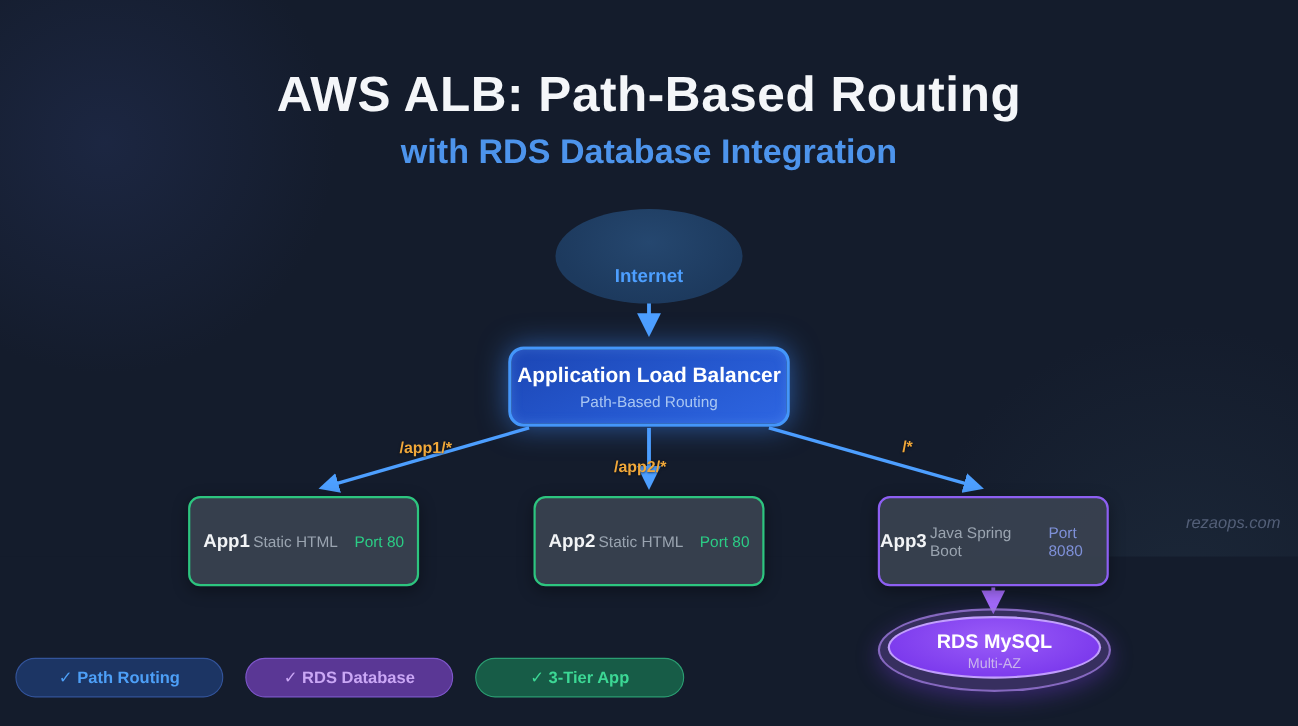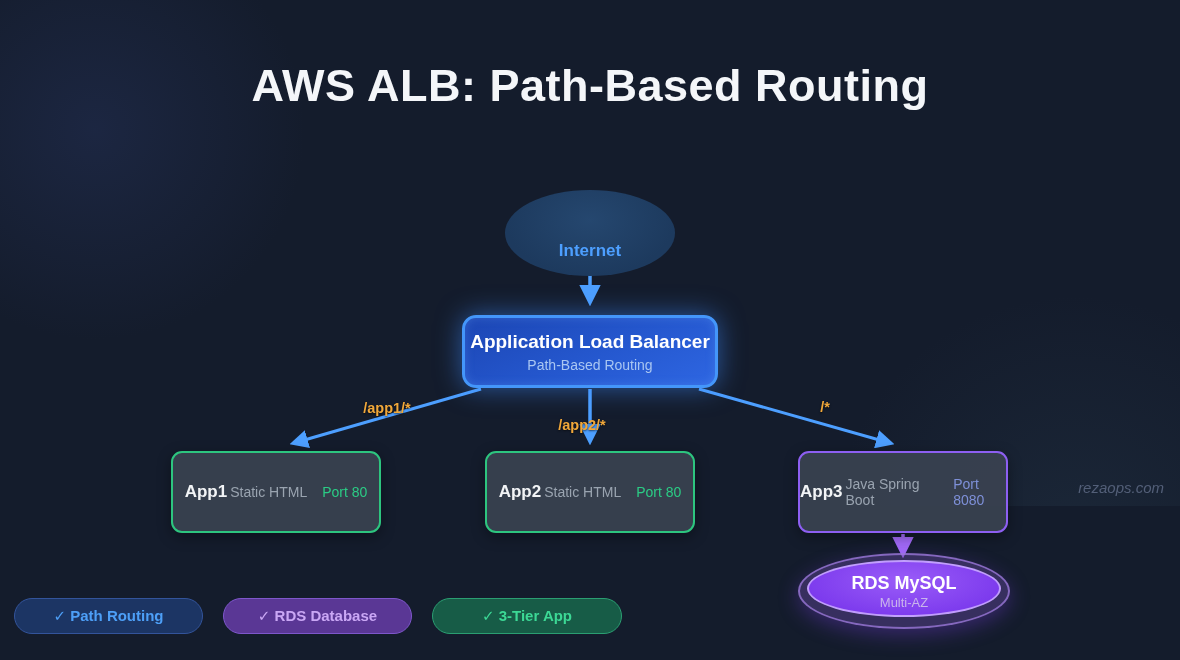--- a/index.html
+++ b/index.html
@@ -86,21 +86,21 @@
     position:absolute;top:588px;height:36px;box-sizing:border-box;
     border-radius:18px;border:1.5px solid;
     display:flex;align-items:center;justify-content:center;
     font-size:15px;font-weight:bold;margin-top:10px;
   }
   .badge.b1{left:14px;width:189px;}
   .badge.b2{left:223px;width:189px;}
   .badge.b3{left:432px;width:190px;}
 
   .watermark{
-    position:absolute;right:16px;bottom:10px;
+    position:absolute;right:16px;bottom:22px;
     color:#535f78;font-size:15px;font-style:italic;
   }
 </style>
 </head>
 <body>
 
 <div class="stage">
 
   <svg class="connectors" viewBox="0 0 1180 660">
     <defs>
@@ -112,20 +112,21 @@
       </marker>
     </defs>
     <line x1="590" y1="262" x2="590" y2="301" stroke="#4d9fff" stroke-width="3.5" marker-end="url(#arrBlue)"></line>
     <line x1="481" y1="389" x2="294" y2="443" stroke="#4d9fff" stroke-width="3" marker-end="url(#arrBlue)"></line>
     <line x1="590" y1="389" x2="590" y2="440" stroke="#4d9fff" stroke-width="3.5" marker-end="url(#arrBlue)"></line>
     <line x1="699" y1="389" x2="890" y2="443" stroke="#4d9fff" stroke-width="3" marker-end="url(#arrBlue)"></line>
     <line x1="903" y1="534" x2="903" y2="553" stroke="#a36bf8" stroke-width="3.5" marker-end="url(#arrPurple)"></line>
   </svg>
 
   <h1 class="page-title">AWS ALB: Path-Based Routing</h1>
+  <h2 class="page-subtitle">with RDS Database Integration</h2>
 
   <div class="internet">
     <span class="lbl">Internet</span>
   </div>
 
   <div class="alb">
     <div class="alb-title">Application Load Balancer</div>
     <div class="alb-sub">Path-Based Routing</div>
   </div>
 

